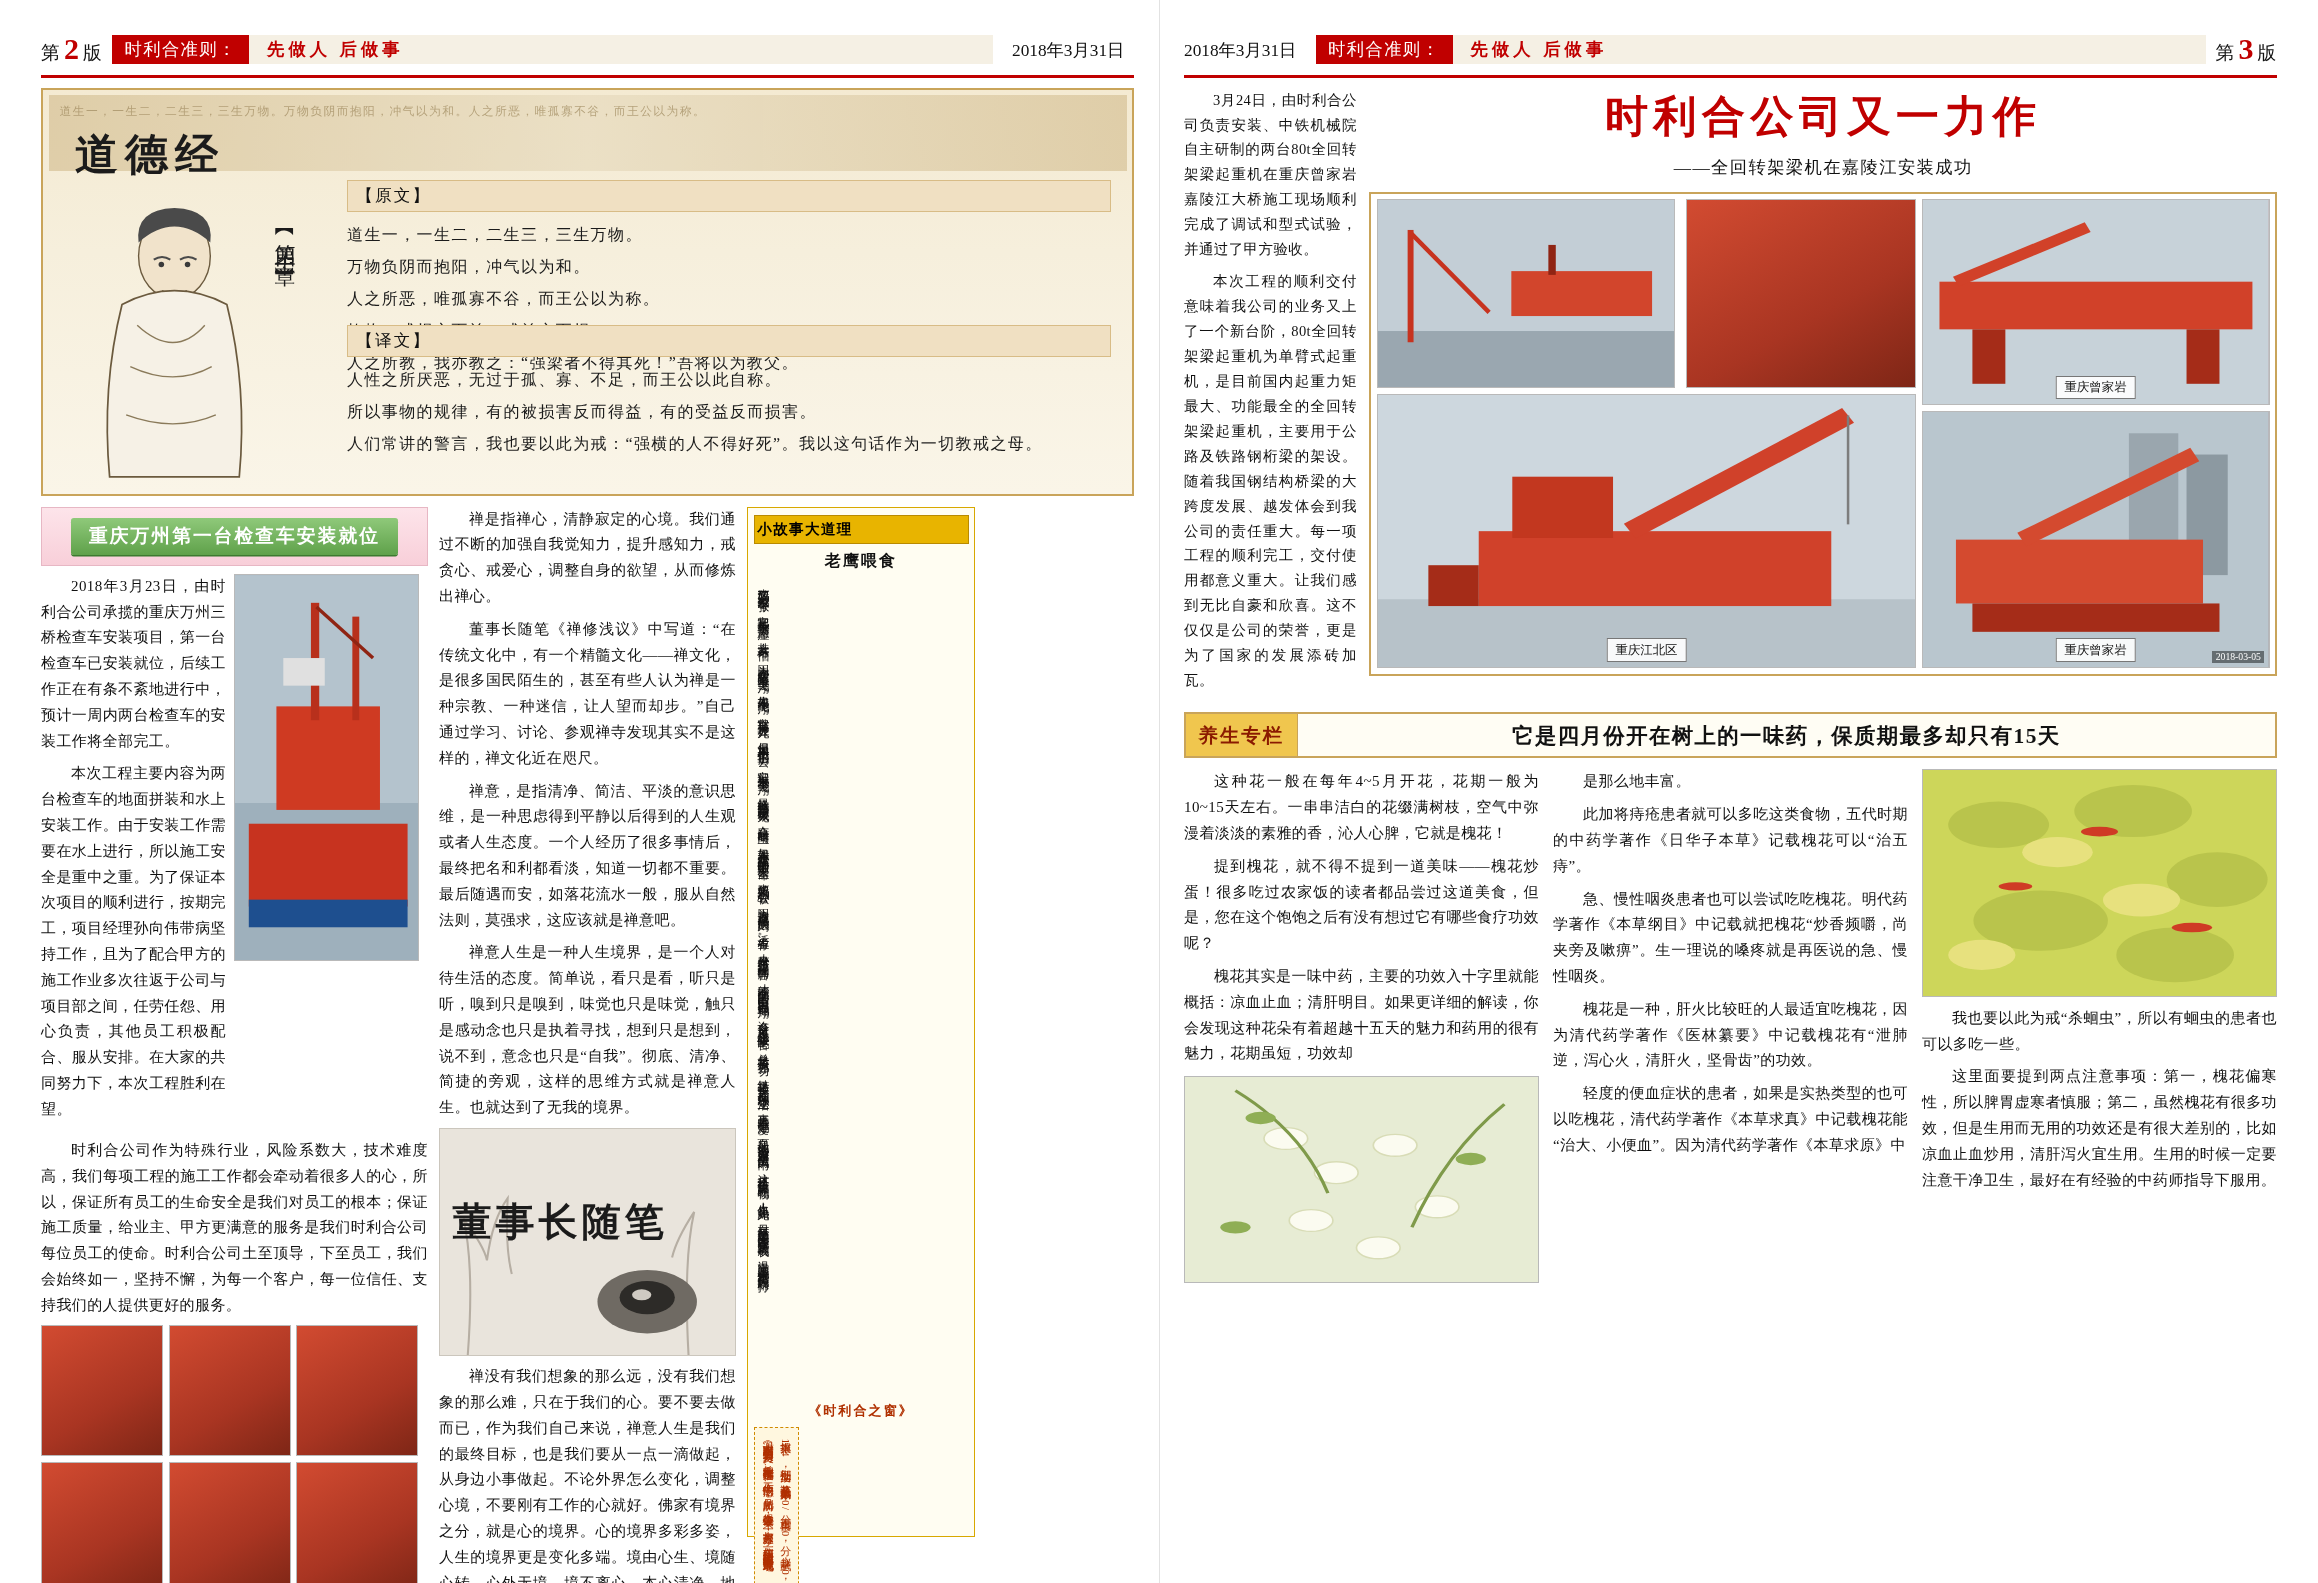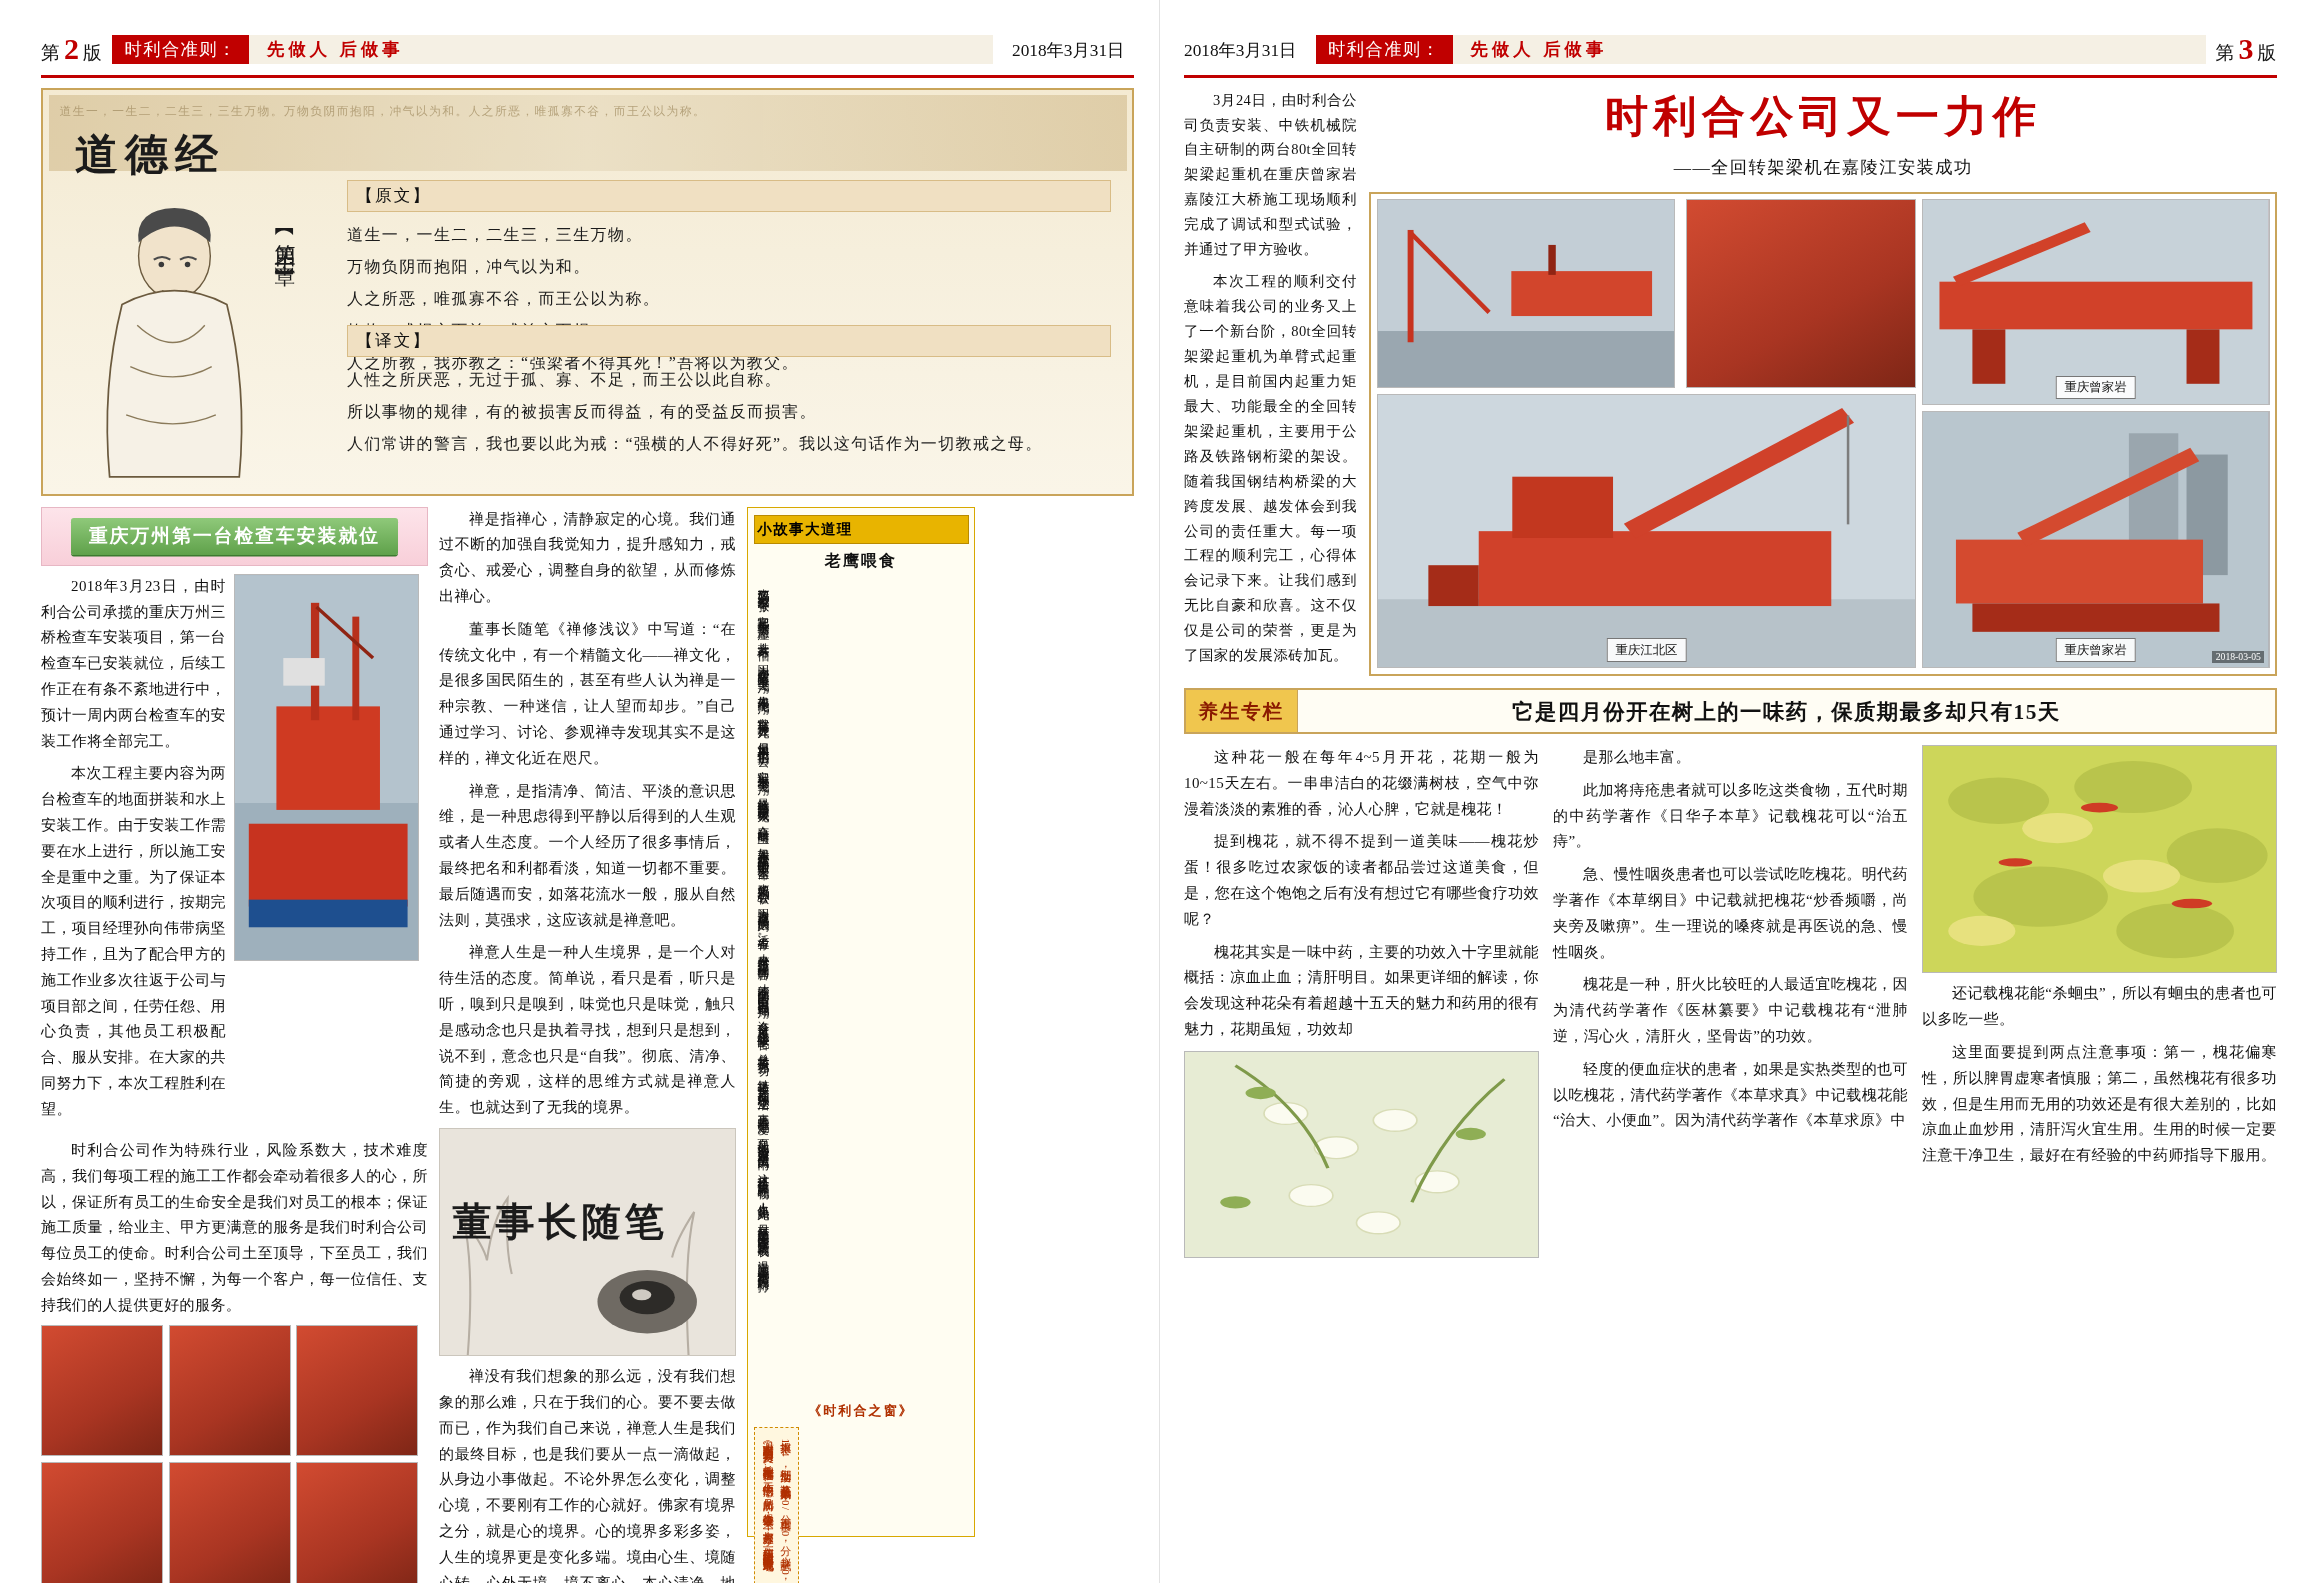--- a/index.html
+++ b/index.html
@@ -501,21 +501,21 @@
         <span class="big">3</span>
         <span>版</span>
       </div>
     </div>
     <div class="rule"></div>
 
     <div class="right-top">
       <div class="rt-col-news">
         <div class="body-text" style="font-size:14.5px;">
           <p>3月24日，由时利合公司负责安装、中铁机械院自主研制的两台80t全回转架梁起重机在重庆曾家岩嘉陵江大桥施工现场顺利完成了调试和型式试验，并通过了甲方验收。</p>
-          <p>本次工程的顺利交付意味着我公司的业务又上了一个新台阶，80t全回转架梁起重机为单臂式起重机，是目前国内起重力矩最大、功能最全的全回转架梁起重机，主要用于公路及铁路钢桁梁的架设。随着我国钢结构桥梁的大跨度发展、越发体会到我公司的责任重大。每一项工程的顺利完工，心得体会记录下来。让我们感到无比自豪和欣喜。这不仅仅是公司的荣誉，更是为了国家的发展添砖加瓦。</p>
+          <p>本次工程的顺利交付意味着我公司的业务又上了一个新台阶，80t全回转架梁起重机为单臂式起重机，是目前国内起重力矩最大、功能最全的全回转架梁起重机，主要用于公路及铁路钢桁梁的架设。随着我国钢结构桥梁的大跨度发展、越发体会到我公司的责任重大。每一项工程的顺利完工，交付使用都意义重大。让我们感到无比自豪和欣喜。这不仅仅是公司的荣誉，更是为了国家的发展添砖加瓦。</p>
         </div>
       </div>
 
       <div class="rt-main">
         <div class="headline">时利合公司又一力作</div>
         <div class="subhead">——全回转架梁机在嘉陵江安装成功</div>
 
         <div class="photo-grid">
           <div class="pg-left">
             <div class="pg-row" style="flex:1;">
@@ -636,21 +636,21 @@
               <ellipse cx="70" cy="270" rx="40" ry="22"></ellipse>
             </g>
             <g fill="#cf3b25">
               <ellipse cx="210" cy="90" rx="22" ry="7"></ellipse>
               <ellipse cx="320" cy="230" rx="24" ry="7"></ellipse>
               <ellipse cx="110" cy="170" rx="20" ry="6"></ellipse>
             </g>
           </svg>
         </div>
         <div class="body-text" style="margin-top:8.3px;">
-          <p>还记载槐花能“杀蛔虫”，所以有蛔虫的患者也可以多吃一些。</p>
+          <p>我也要以此为戒“杀蛔虫”，所以有蛔虫的患者也可以多吃一些。</p>
           <p>这里面要提到两点注意事项：第一，槐花偏寒性，所以脾胃虚寒者慎服；第二，虽然槐花有很多功效，但是生用而无用的功效还是有很大差别的，比如凉血止血炒用，清肝泻火宜生用。生用的时候一定要注意干净卫生，最好在有经验的中药师指导下服用。</p>
         </div>
       </div>
     </div>
 
   </div>
 </div>
 
 
 </body></html>

